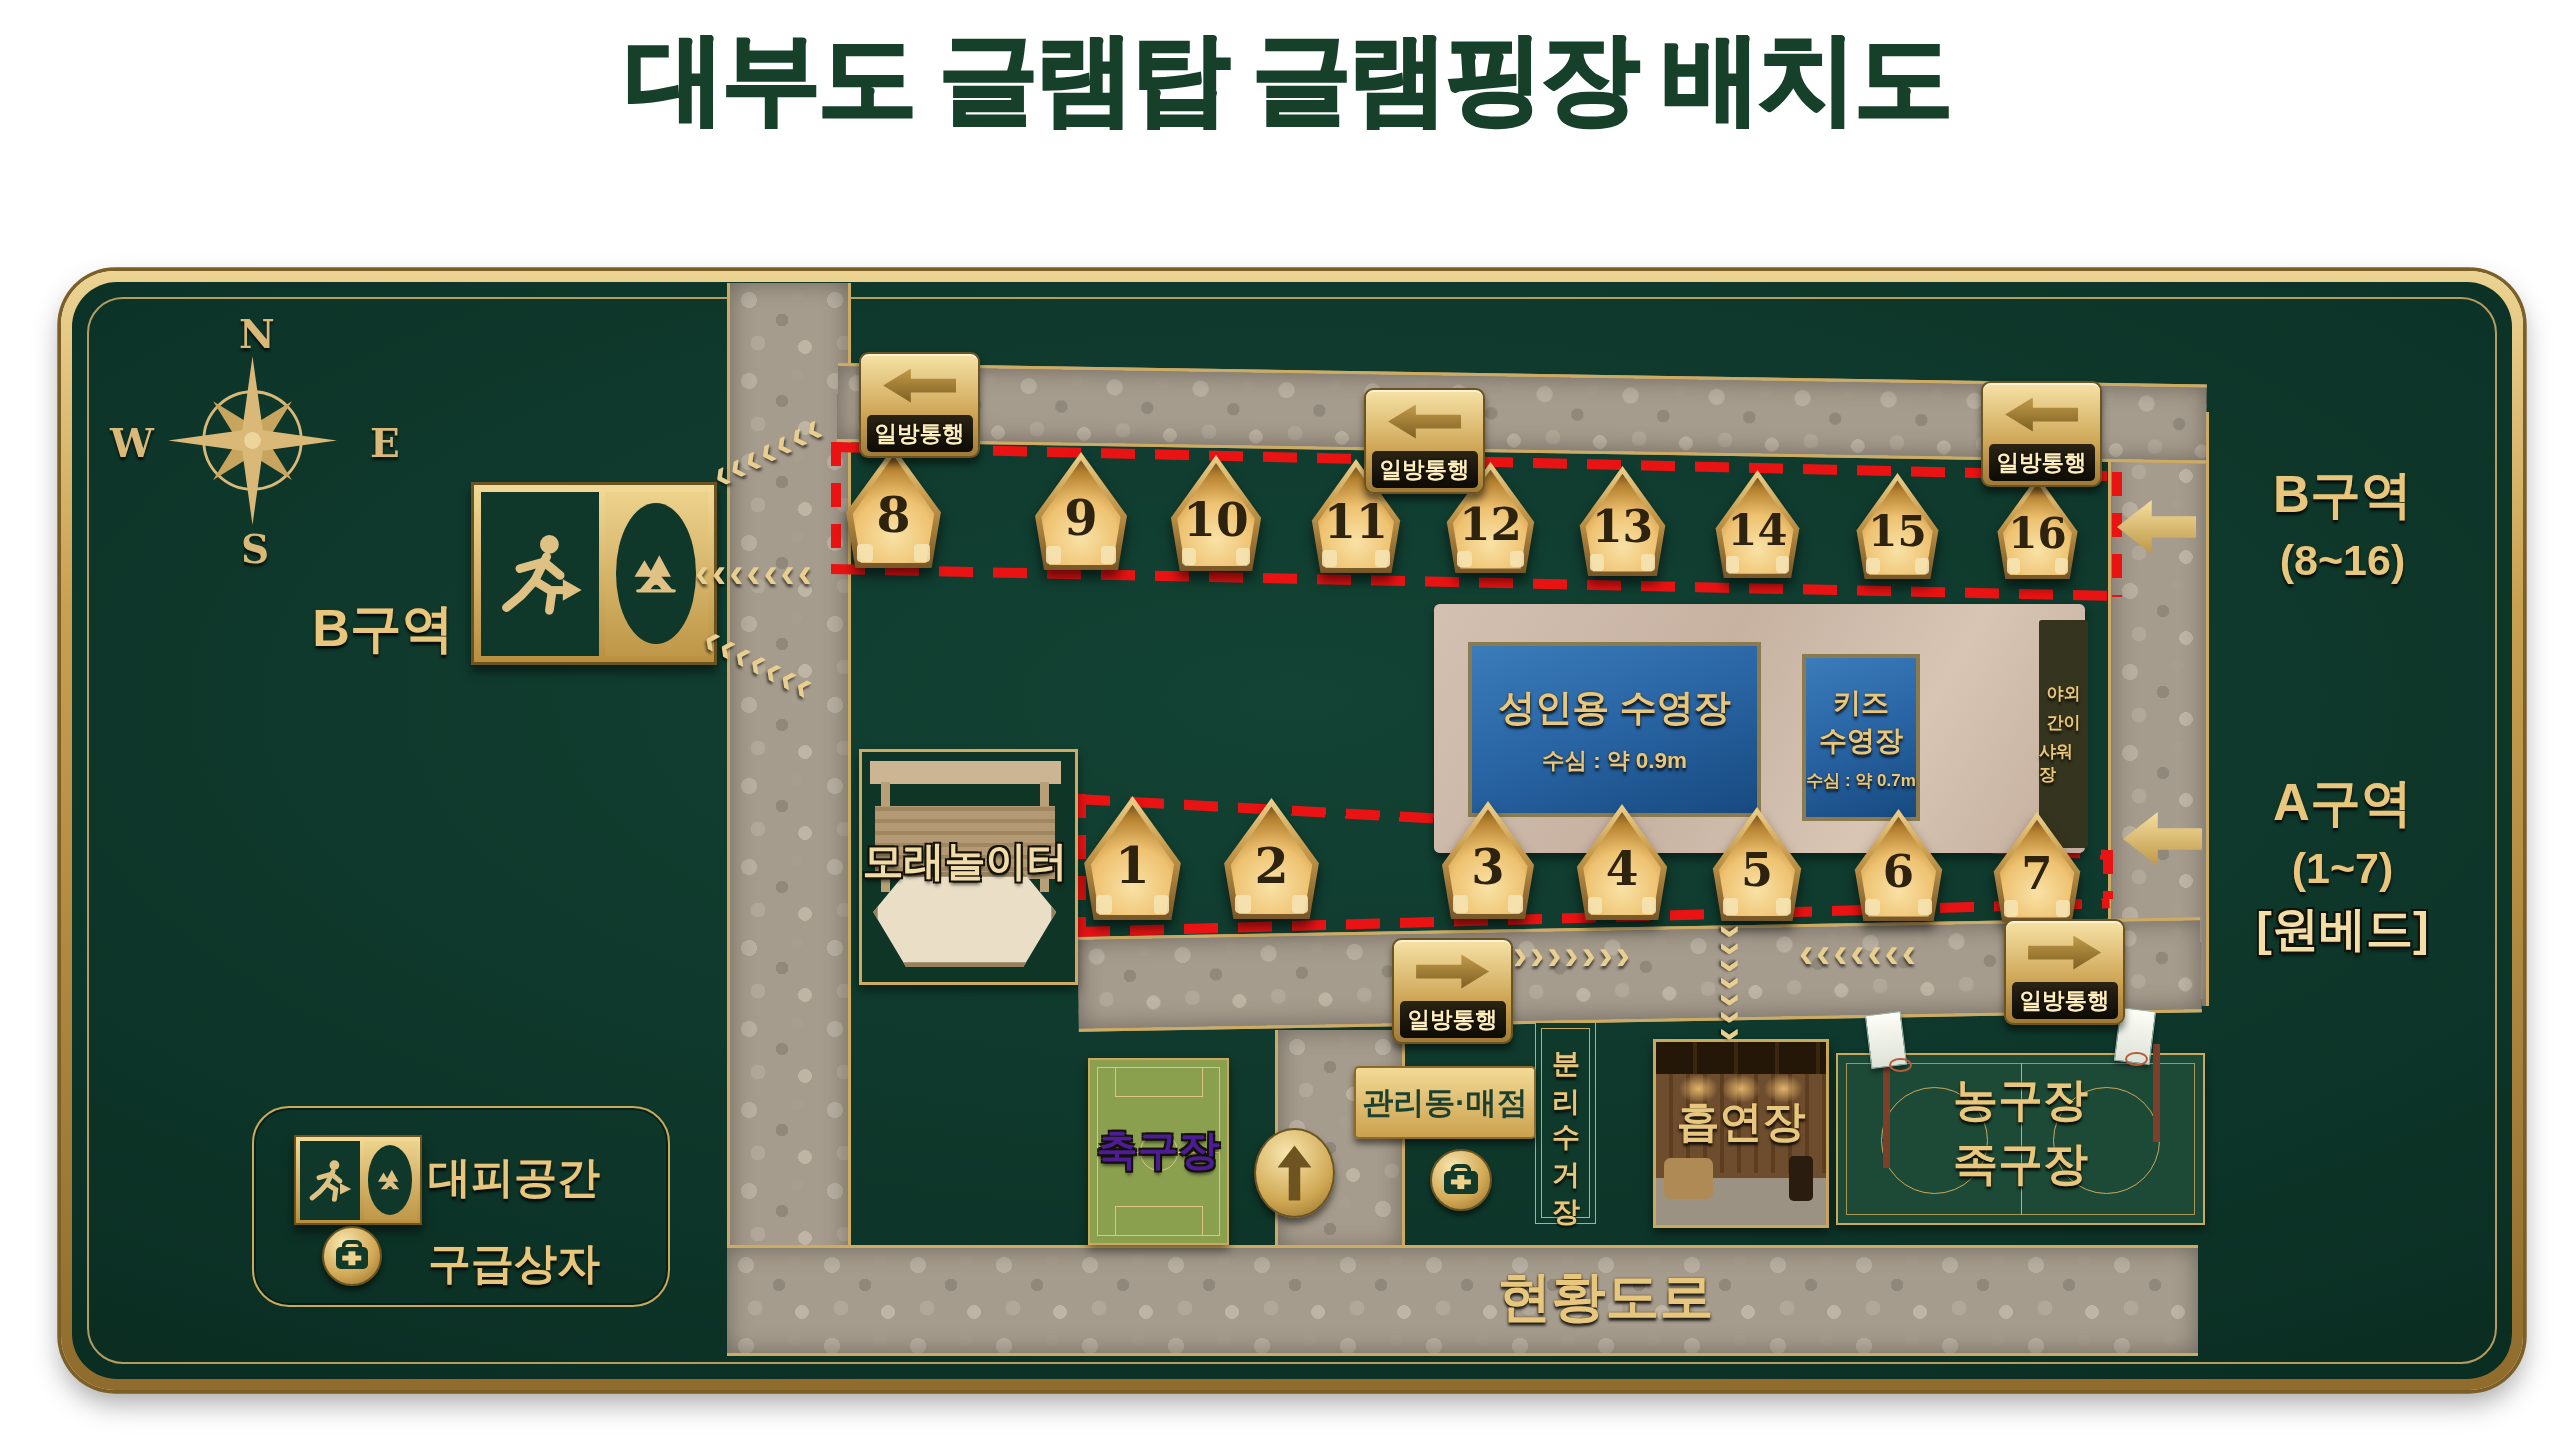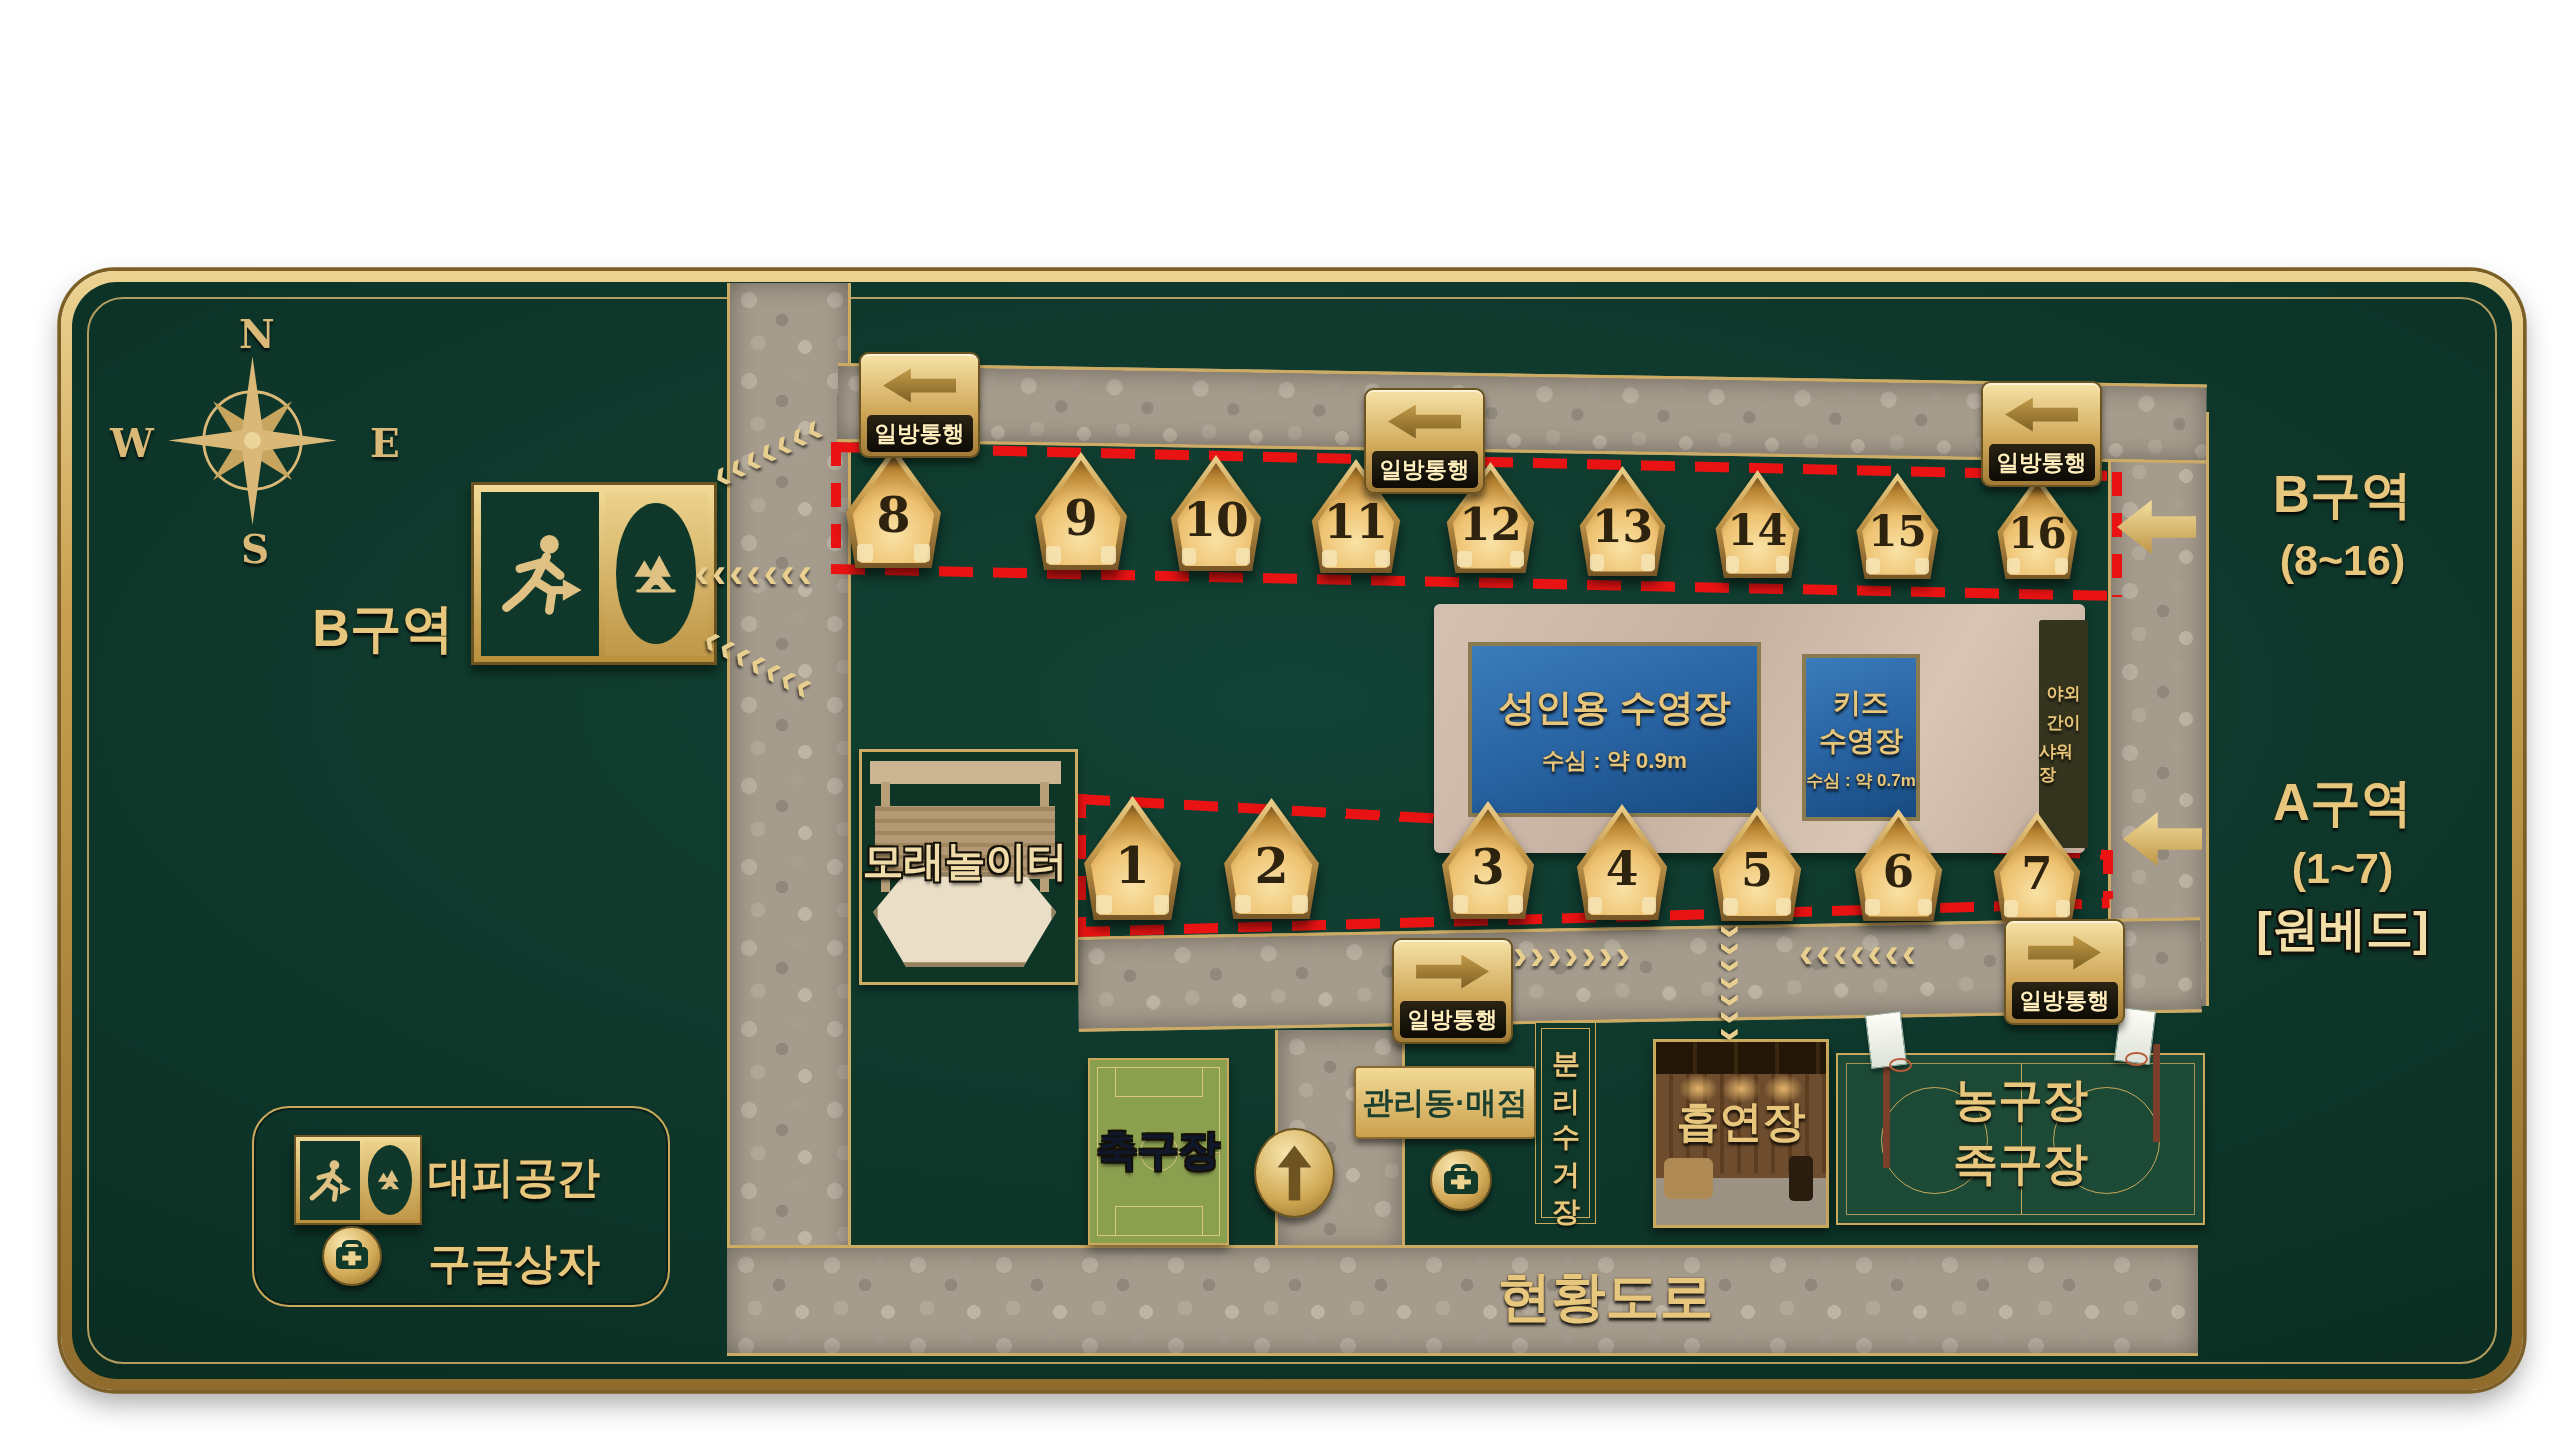--- a/index.html
+++ b/index.html
@@ -141,20 +141,21 @@
   
   .sideblock{width:281px;text-align:center;z-index:4;}
   .compass-letter{position:absolute;z-index:4;font-family:"DejaVu Serif","Liberation Serif",serif;
     font-size:39px;color:#d9b878;font-weight:bold;text-shadow:0 2.8px 2.8px rgba(0,0,0,.7);}
 </style>
 </head>
 <body>
 
 <div class="stage">
 
+  <div class="abs title">대부도 글램탑 글램핑장 배치도</div>
 
   <div class="abs map-frame">
     <div class="map-inner"></div>
   </div>
 
   <div class="abs stone vpath" style="left:727px;top:283px;width:118px;height:1067px;z-index:1;"></div>
   <div class="abs stone vpath" style="left:2108px;top:412px;width:95px;height:594px;z-index:1;"></div>
   <div class="abs stone vpath" style="left:1275px;top:1030px;width:124px;height:220px;z-index:1;"></div>
   <div class="abs stone hpath" style="left:1078px;top:927px;width:1123px;height:89px;z-index:1;transform:rotate(-1deg);"></div>
   <div class="abs stone hpath" style="left:838px;top:363px;width:1369px;height:73px;z-index:1;transform:rotate(0.9deg);transform-origin:left top;"></div>
@@ -238,21 +239,21 @@
       <div class="sand"></div>
     <div class="abs olt ctr" style="left:-7.5px;top:81px;width:221px;height:56px;font-size:41px;color:#f0dCA8;">모래놀이터</div>
   </div>
 
   <div class="abs field">
     <div class="in"></div>
       <div class="mid"></div>
       <div class="cc"></div>
     <div class="gb" style="top:6.6px;"></div>
       <div class="gb" style="bottom:6.6px;"></div>
-    <div class="abs olt ctr" style="left:-9.4px;top:62px;width:155px;height:56px;font-size:41px;color:#0f172a;">축구장</div>
+    <div class="abs olt ctr" style="left:-9.4px;top:62px;width:155px;height:56px;font-size:41px;color:#4c1d95;">축구장</div>
   </div>
 
   <div class="upoval" style="left:1254px;top:1128px;width:77px;height:86px;">
     <div class="ua"></div>
   </div>
 
   <div class="abs mgsign ctr">관리동·매점</div>
   <div class="aid" style="left:1430px;top:1149px;width:58px;height:58px;">
     <div class="bag">
         <i class="cx"></i>

